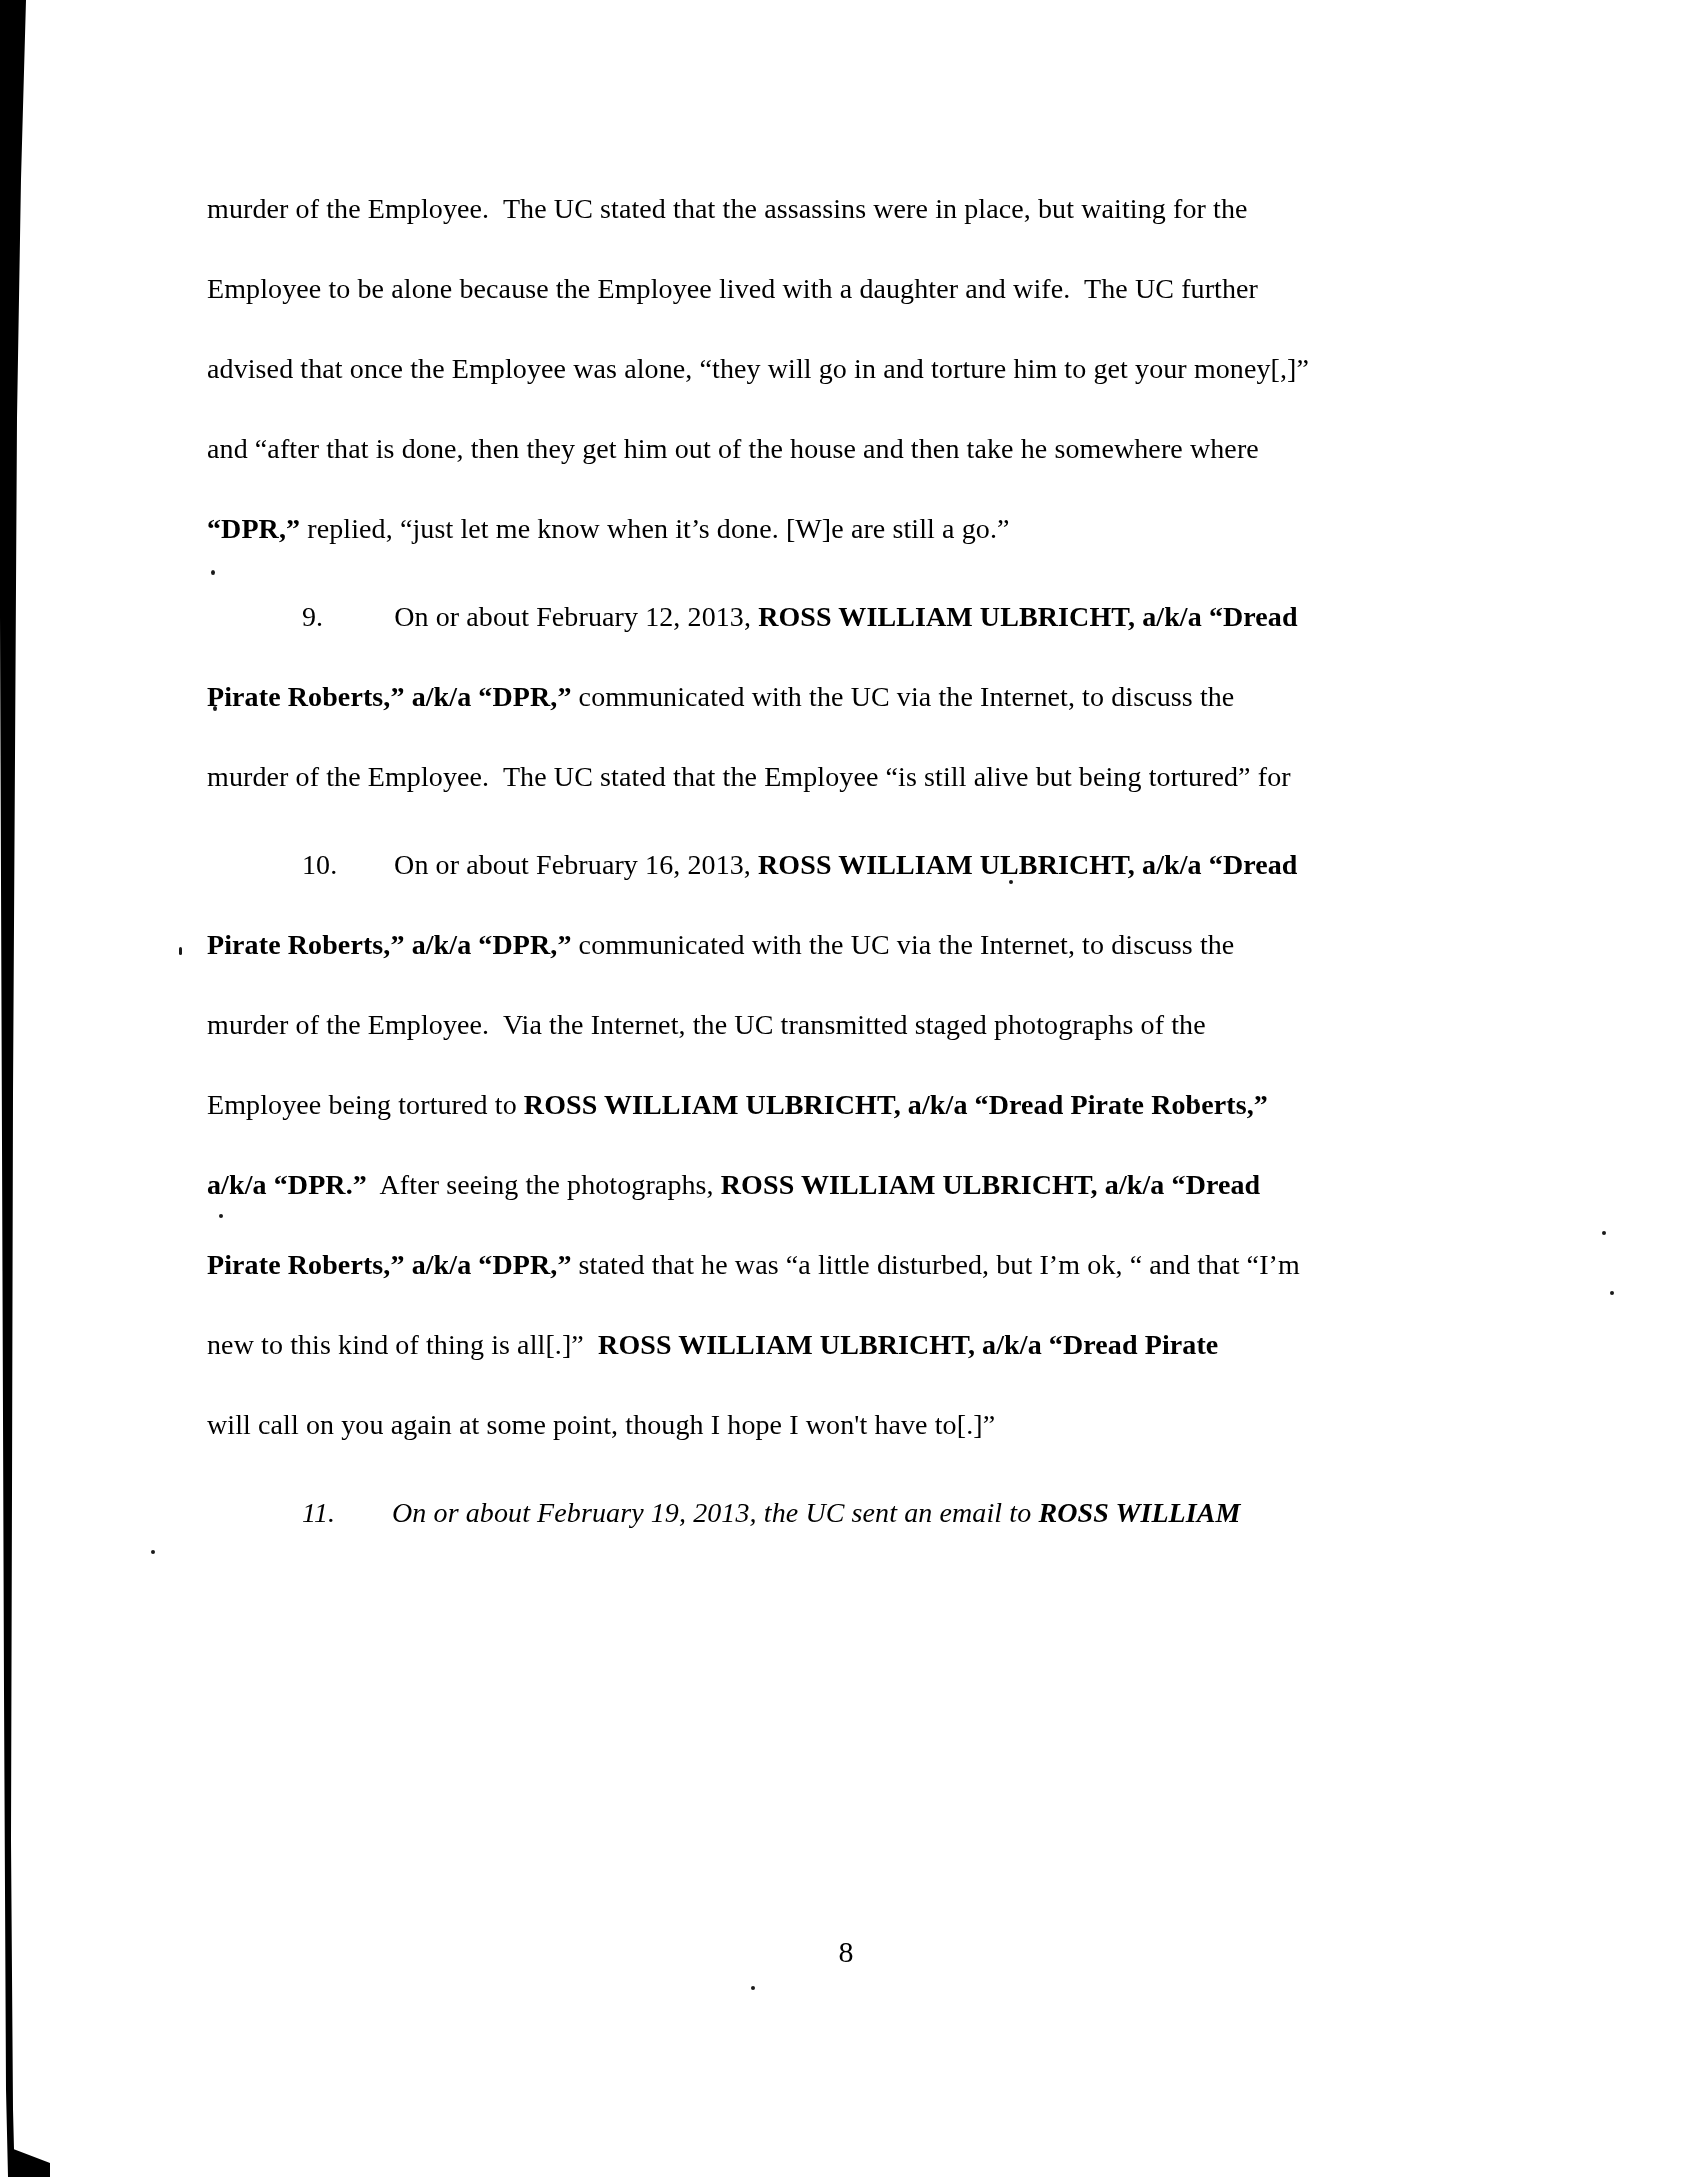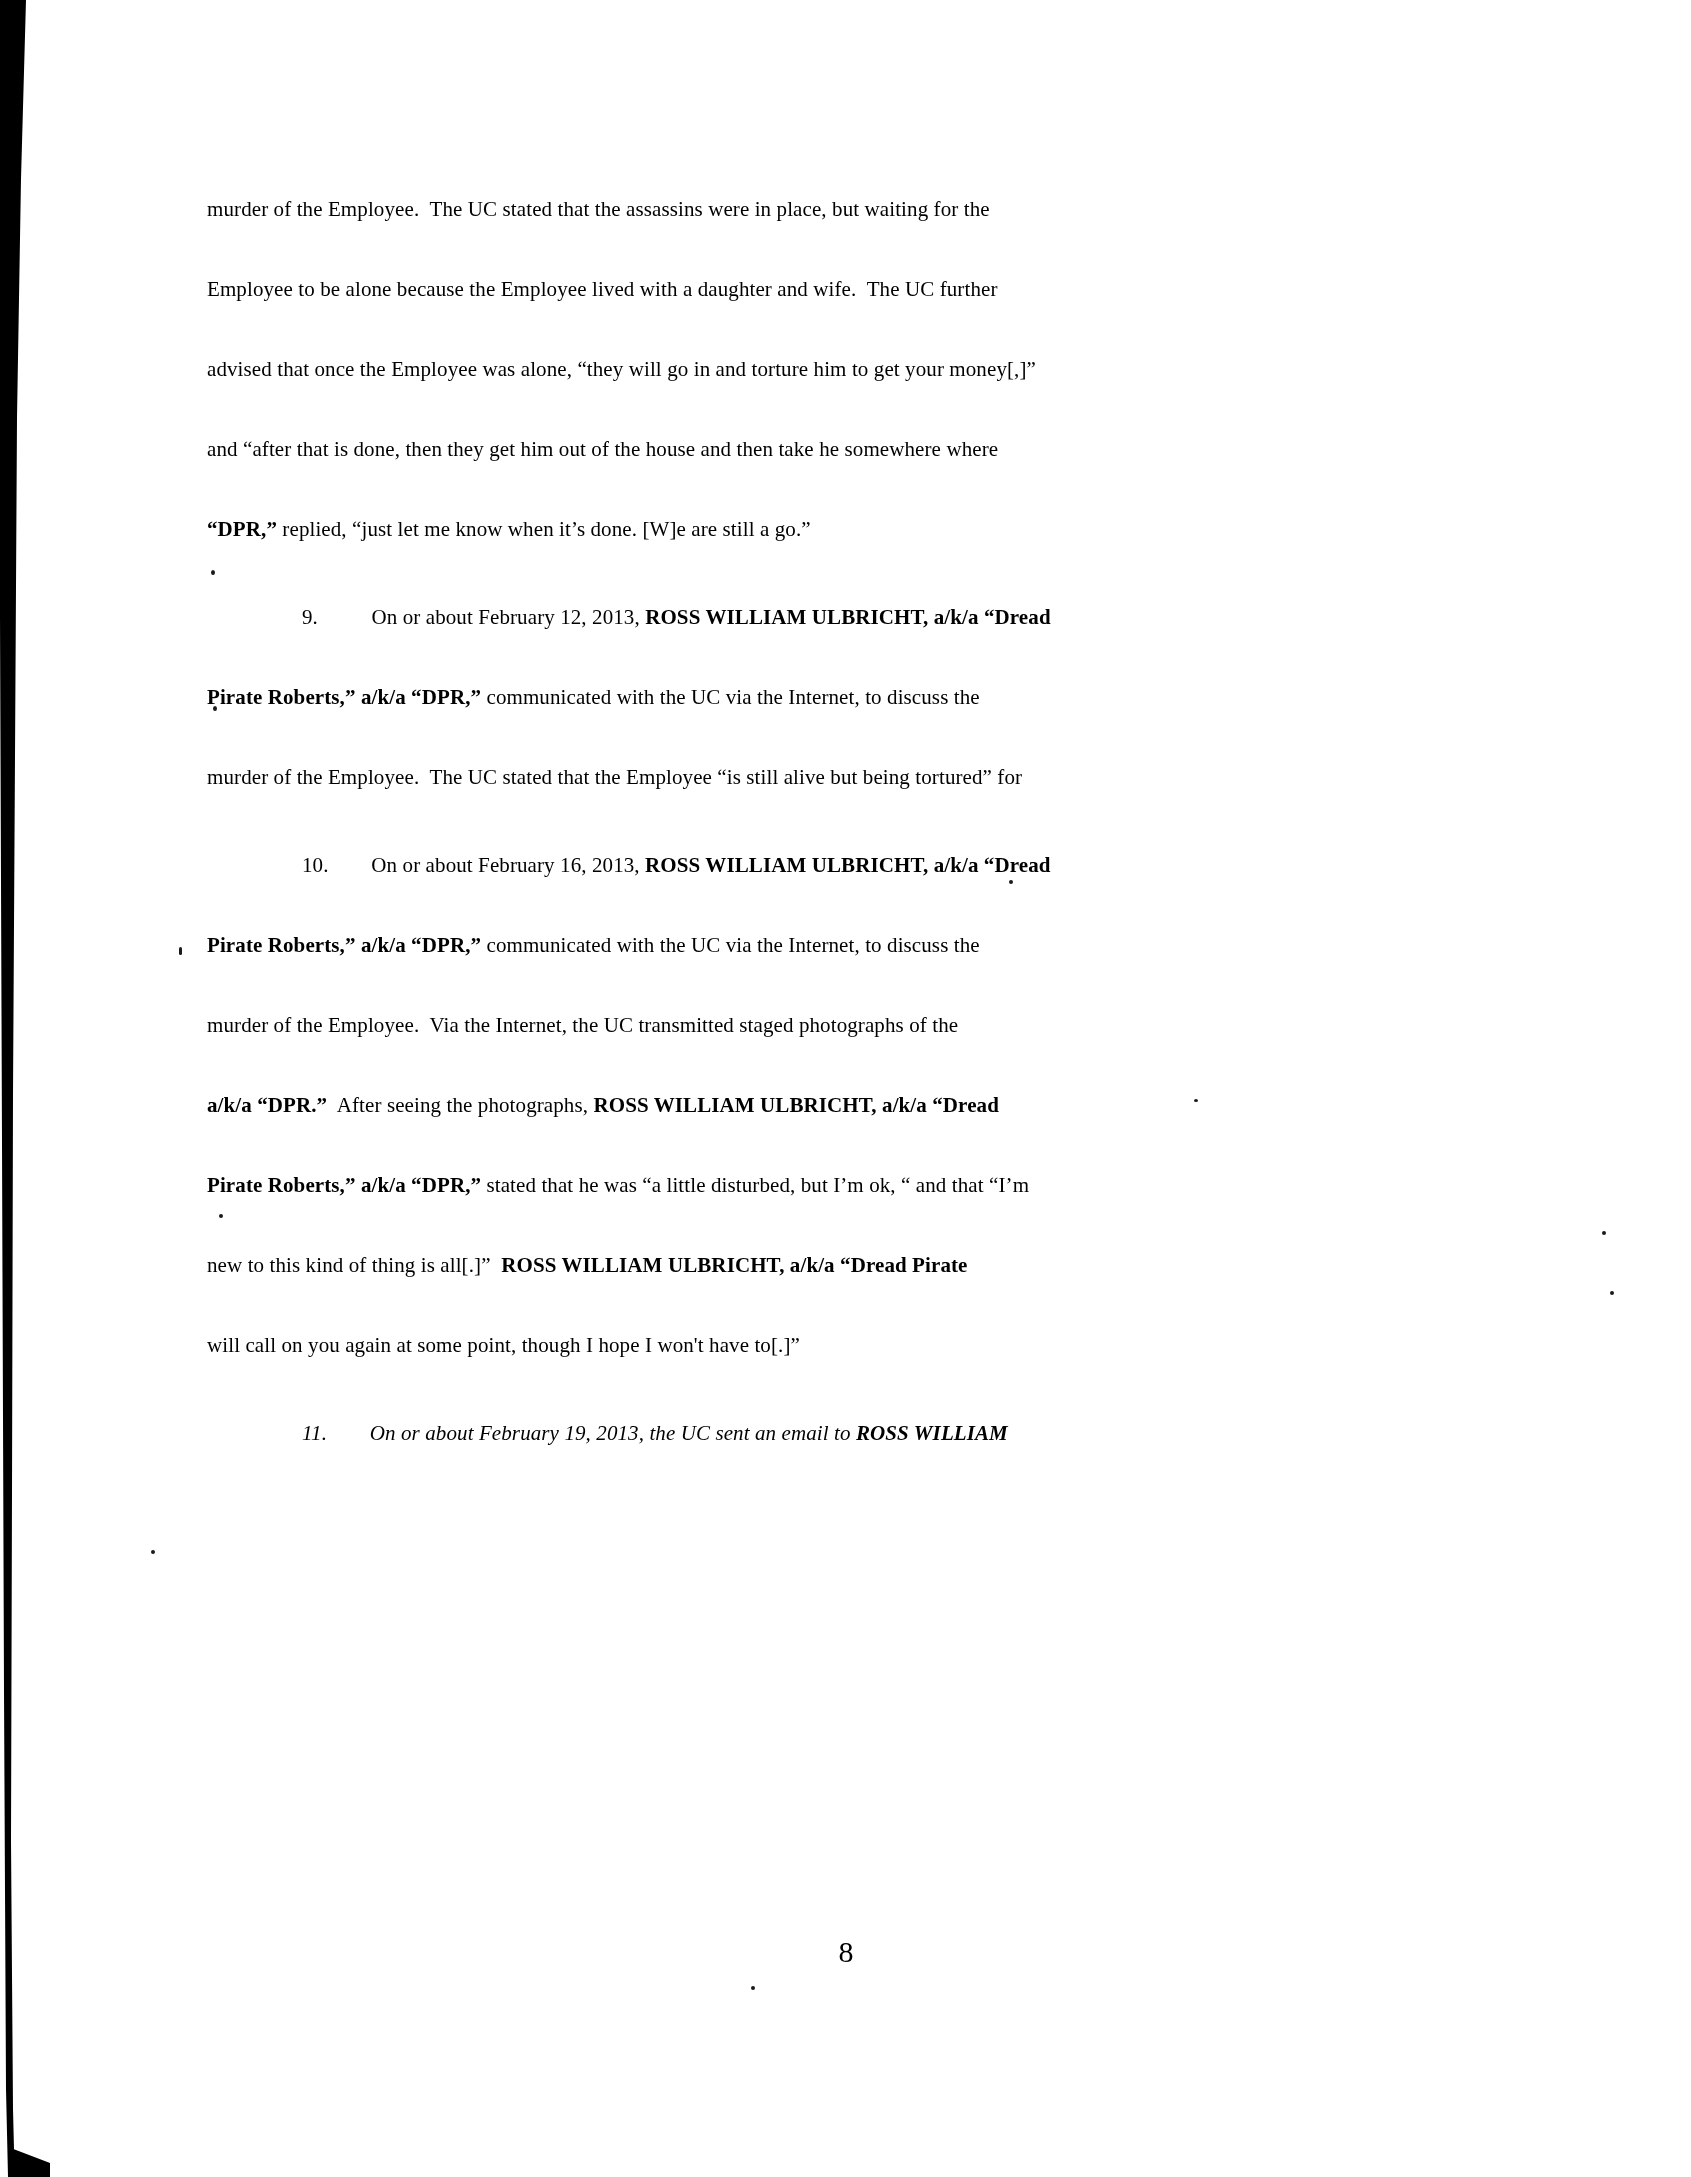--- a/index.html
+++ b/index.html
@@ -28,21 +28,21 @@
   
   .doc {
     position: absolute;
     left: 207px;
     top: 169px;
     width: 1353px;
   }
   .doc-line {
     height: 80px;
     line-height: 80px;
-    font-size: 21px;
+    font-size: 28px;
     white-space: pre;
     letter-spacing: 0.1px;
   }
   .doc-line .bold { font-weight: 700; }
   .doc-line .reg  { font-weight: 400; }
   .page-num {
     position: absolute;
     top: 1912px;
     left: 0;
     width: 100%;
@@ -72,20 +72,21 @@
       <div class="doc-line"><span class="reg">Employee to be alone because the Employee lived with a daughter and wife.  The UC further</span></div>
       <div class="doc-line"><span class="reg">advised that once the Employee was alone, “they will go in and torture him to get your money[,]”</span></div>
       <div class="doc-line"><span class="reg">and “after that is done, then they get him out of the house and then take he somewhere where</span></div>
       <div class="doc-line"><span class="bold">“DPR,”</span><span class="reg"> replied, “just let me know when it’s done. [W]e are still a go.”</span></div>
       <div class="doc-line" style="padding-left: 95px; margin-top: 8px;"><span class="reg">9.          On or about February 12, 2013, </span><span class="bold">ROSS WILLIAM ULBRICHT, a/k/a “Dread</span></div>
       <div class="doc-line"><span class="bold">Pirate Roberts,” a/k/a “DPR,”</span><span class="reg"> communicated with the UC via the Internet, to discuss the</span></div>
       <div class="doc-line"><span class="reg">murder of the Employee.  The UC stated that the Employee “is still alive but being tortured” for</span></div>
       <div class="doc-line" style="padding-left: 95px; margin-top: 8px;"><span class="reg">10.        On or about February 16, 2013, </span><span class="bold">ROSS WILLIAM ULBRICHT, a/k/a “Dread</span></div>
       <div class="doc-line"><span class="bold">Pirate Roberts,” a/k/a “DPR,”</span><span class="reg"> communicated with the UC via the Internet, to discuss the</span></div>
       <div class="doc-line"><span class="reg">murder of the Employee.  Via the Internet, the UC transmitted staged photographs of the</span></div>
+      <div class="doc-line"><span class="reg">Employee being tortured to </span><span class="bold">ROSS WILLIAM ULBRICHT, a/k/a “Dread Pirate Roberts,”</span></div>
       <div class="doc-line"><span class="bold">a/k/a “DPR.”</span><span class="reg">  After seeing the photographs, </span><span class="bold">ROSS WILLIAM ULBRICHT, a/k/a “Dread</span></div>
       <div class="doc-line"><span class="bold">Pirate Roberts,” a/k/a “DPR,”</span><span class="reg"> stated that he was “a little disturbed, but I’m ok, “ and that “I’m</span></div>
       <div class="doc-line"><span class="reg">new to this kind of thing is all[.]”  </span><span class="bold">ROSS WILLIAM ULBRICHT, a/k/a “Dread Pirate</span></div>
       <div class="doc-line"><span class="reg">will call on you again at some point, though I hope I won't have to[.]”</span></div>
       <div class="doc-line" style="padding-left: 95px; margin-top: 8px; font-style: italic;"><span class="reg">11.        On or about February 19, 2013, the UC sent an email to </span><span class="bold">ROSS WILLIAM</span></div>
     </div>
 
   <div class="page-num">8</div>
 
   <div class="speck" style="left:211px;top:570px;width:4px;height:5px;"></div>

